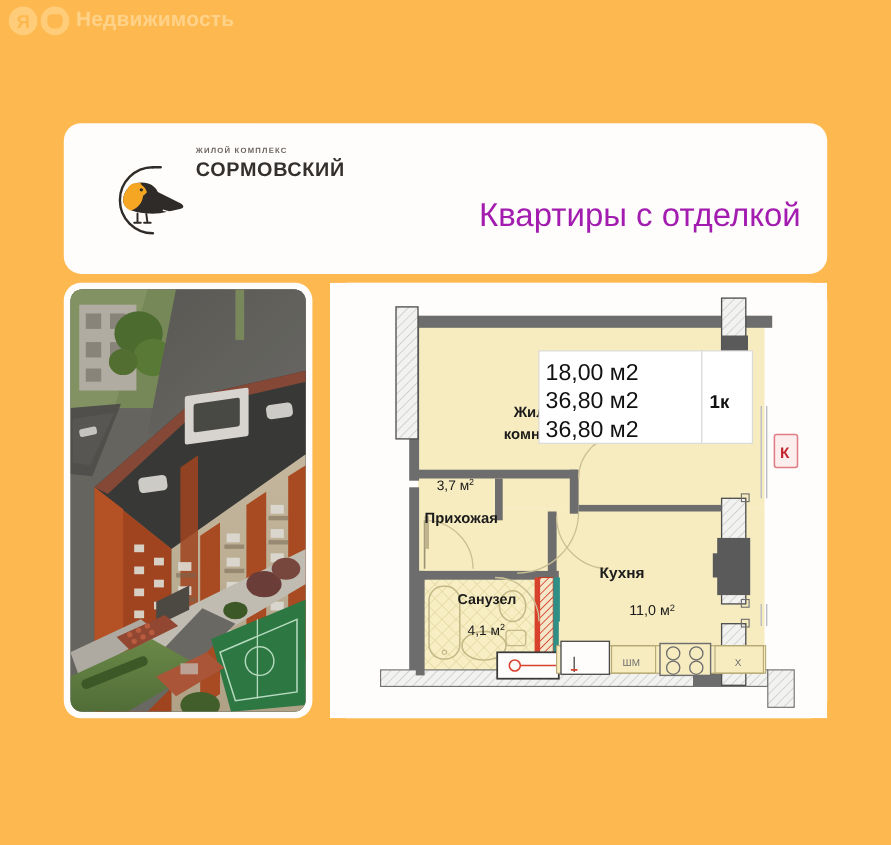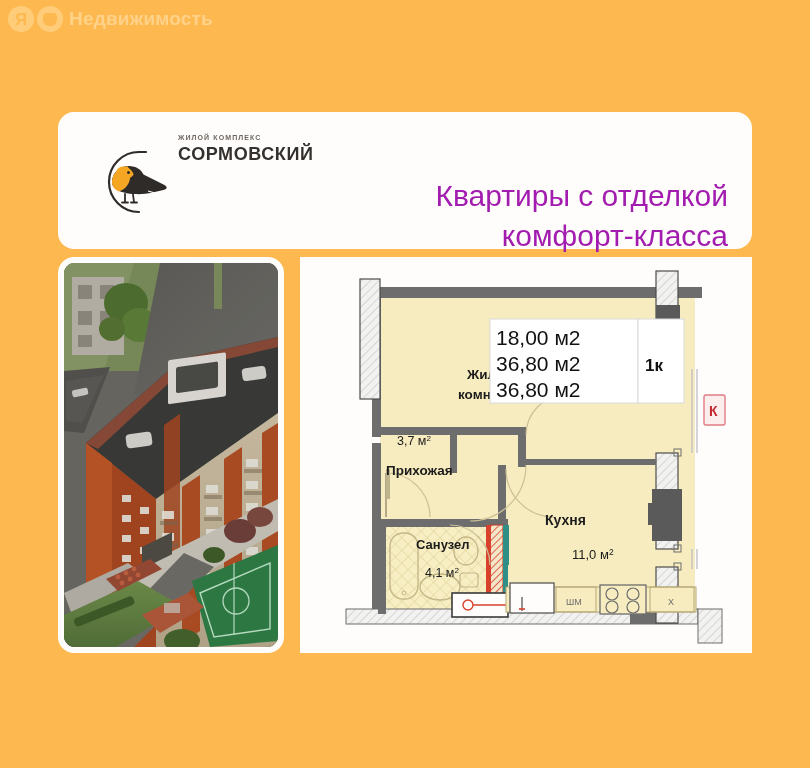--- a/index.html
+++ b/index.html
@@ -84,21 +84,20 @@
       </svg>
     </div>
 
     <div class="jk-text">
       <div class="jk-kicker">ЖИЛОЙ КОМПЛЕКС</div>
       <div class="jk-name">СОРМОВСКИЙ</div>
     </div>
 
     <div class="header-title">
       <div>Квартиры с отделкой</div>
-      <div>комфорт-класса</div>
     </div>
   </div>
 
   <div class="card photo-card">
     <div class="photo-inner">
       <svg width="214" height="384" viewBox="0 0 214 384">
         <defs>
           <linearGradient id="asph" x1="0" y1="0" x2="1" y2="1">
             <stop offset="0" stop-color="#5d5c58"></stop>
               <stop offset="1" stop-color="#6e6d68"></stop>

